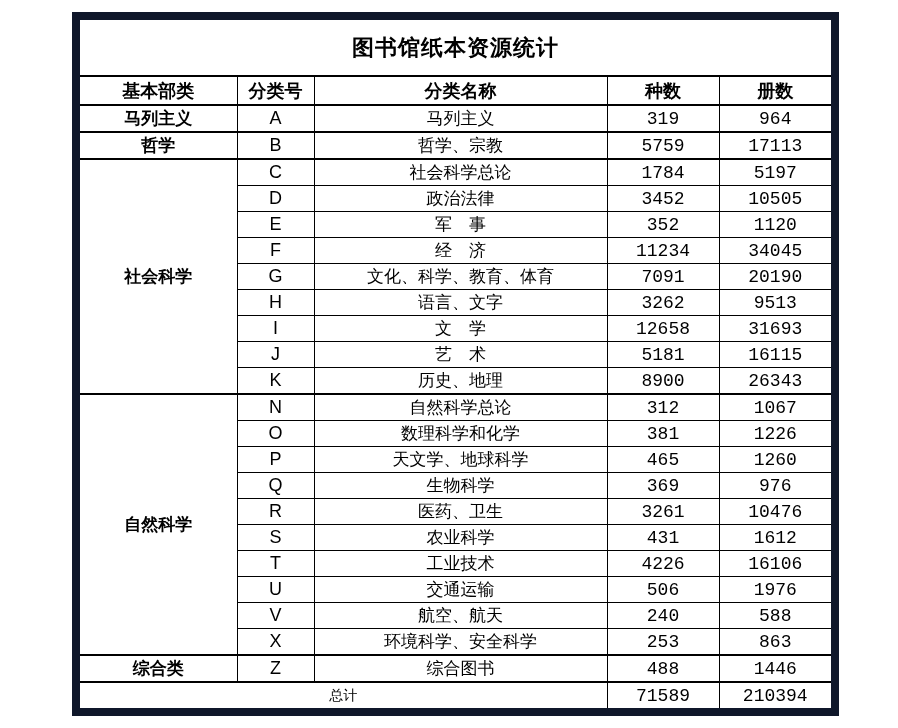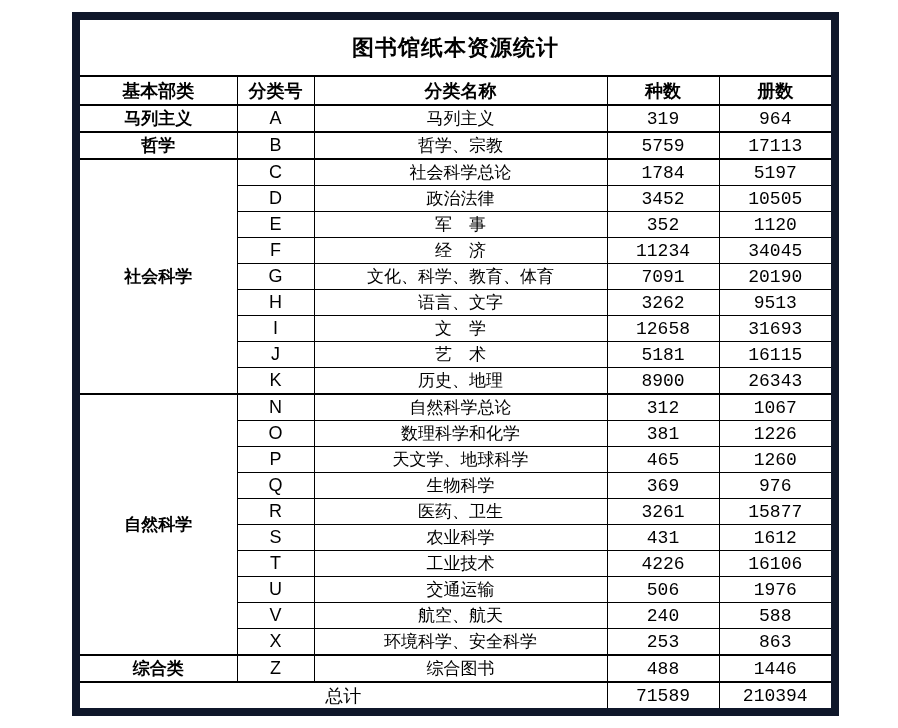--- a/index.html
+++ b/index.html
@@ -59,21 +59,21 @@
     border-top: 2px solid #000;
     border-bottom: 2px solid #000;
     font-size: 17px;
     font-weight: bold;
   }
   tr.group-end td {
     border-bottom: 2px solid #000;
   }
   tfoot td {
     height: 25px;
-    font-size: 18px;
+    font-size: 14px;
     border-top: 2px solid #000;
   }
 </style>
 </head>
 <body>
 
 <table class="stats-table">
   <colgroup>
     <col style="width:161px">
     <col style="width:77px">
@@ -185,21 +185,21 @@
       <tr>
         <td class="code-cell">Q</td>
         <td>生物科学</td>
         <td class="num">369</td>
         <td class="num">976</td>
       </tr>
       <tr>
         <td class="code-cell">R</td>
         <td>医药、卫生</td>
         <td class="num">3261</td>
-        <td class="num">15877</td>
+        <td class="num">10476</td>
       </tr>
       <tr>
         <td class="code-cell">S</td>
         <td>农业科学</td>
         <td class="num">431</td>
         <td class="num">1612</td>
       </tr>
       <tr>
         <td class="code-cell">T</td>
         <td>工业技术</td>

